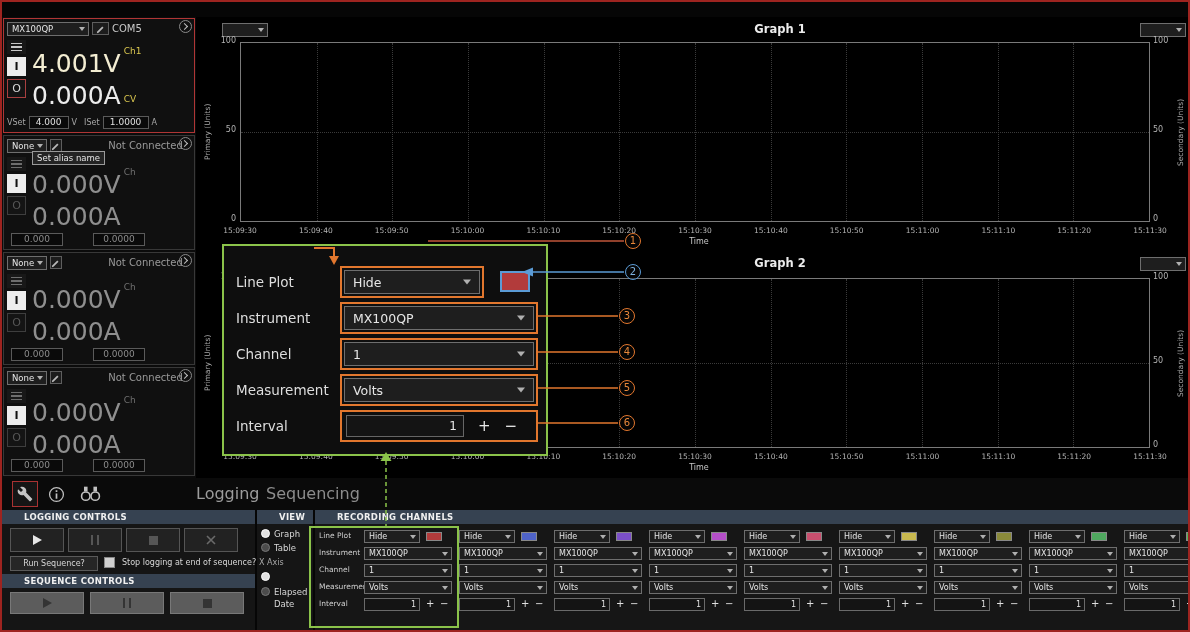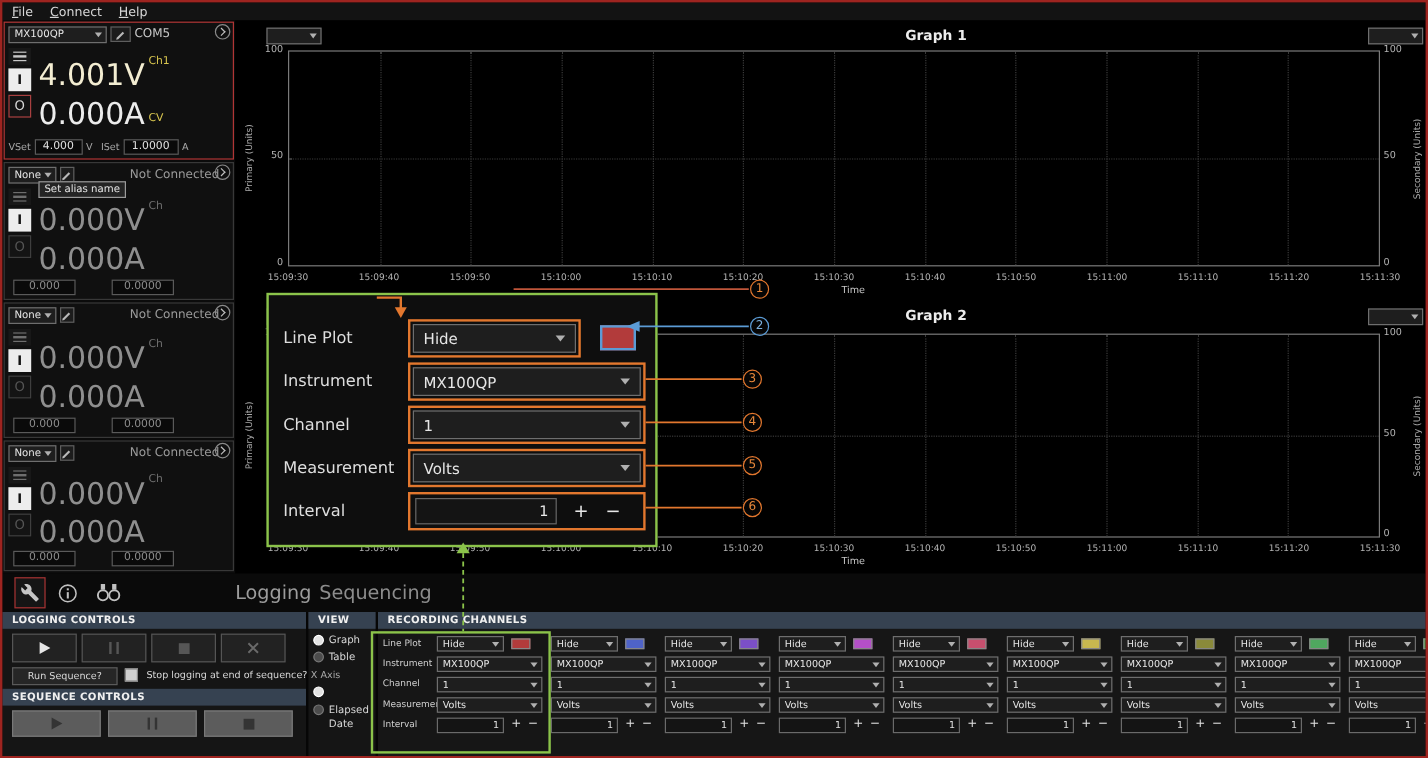--- a/index.html
+++ b/index.html
@@ -54,32 +54,32 @@
   .g-dd { position:absolute; width:46px; }
   .plot { position:absolute; left:44px; width:910px; border:1px solid #7a7a7a; background:#000; }
   .vgrid { position:absolute; top:0; bottom:0; width:0; border-left:1px dotted #3a3a3a; }
   .hgrid { position:absolute; left:0; right:0; top:50%; height:0; border-top:1px dotted #3a3a3a; }
   .ytick { position:absolute; font-size:8px; color:#b4b4b4; }
   .yt-l { left:18px; width:22px; text-align:right; }
   .yt-r { left:957px; width:24px; text-align:left; }
   .ylab { position:absolute; width:13px; writing-mode:vertical-lr; transform:rotate(180deg); text-align:center; font-size:7.5px; color:#a8a8a8; }
   .xticks { position:absolute; left:44px; width:910px; height:10px; }
   .xtick { position:absolute; transform:translateX(-50%); font-size:7.5px; color:#b4b4b4; white-space:nowrap; top:0; }
-  .g-xlabel { position:absolute; left:60px; width:910px; text-align:center; font-size:8px; color:#c8c8c8; }
+  .g-xlabel { position:absolute; left:48px; width:910px; text-align:center; font-size:8px; color:#c8c8c8; }
 
   
   .tabbar { position:absolute; left:2px; top:478px; width:1186px; height:32px; background:#0a0a0a; }
   .wrench-box { position:absolute; left:10px; top:3px; width:26px; height:26px; background:#151515; border:1px solid #a83232; display:flex; align-items:center; justify-content:center; }
   .info-icon { position:absolute; left:46px; top:8px; }
   .binoc-icon { position:absolute; left:78px; top:7px; }
   .tab-label { position:absolute; top:6px; font-size:16px; }
 
   
   .sec-bg { position:absolute; background:#151515; }
-  .sec-hdr { position:absolute; height:14px; background:#364251; color:#f0f0f0; font-size:8.5px; font-weight:bold; letter-spacing:0.3px; line-height:14px; padding-left:8px; }
+  .sec-hdr { position:absolute; height:14px; background:#364251; color:#f0f0f0; font-size:8.5px; font-weight:bold; letter-spacing:0.3px; line-height:14px; padding-left:22px; }
   .ctl-btn { position:absolute; width:54px; height:24px; background:#222; border:1px solid #555; display:flex; align-items:center; justify-content:center; }
   .glyph-play { width:0; height:0; border-left:9px solid #e6e6e6; border-top:5.5px solid transparent; border-bottom:5.5px solid transparent; }
   .glyph-pause { width:8px; height:10px; border-left:2.5px solid #565656; border-right:2.5px solid #565656; }
   .glyph-stop { width:9px; height:9px; background:#565656; }
   .seq-btn { position:absolute; width:74px; height:22px; background:#5c5c5c; border:1px solid #787878; display:flex; align-items:center; justify-content:center; }
   .seq-btn .glyph-play { border-left-color:#343434; }
   .seq-btn .glyph-pause { border-left-color:#343434; border-right-color:#343434; }
   .seq-btn .glyph-stop { background:#343434; }
   .small-btn { position:absolute; background:#262626; border:1px solid #5a5a5a; color:#d8d8d8; font-size:8px; display:flex; align-items:center; justify-content:center; }
   .checkbox { position:absolute; width:11px; height:11px; background:#d0d0d0; border:1px solid #888; }
@@ -117,25 +117,20 @@
   
   .green-box { position:absolute; left:309px; top:526px; width:150px; height:102px; border:2px solid #8bc34a; z-index:45; pointer-events:none; }
   .ann-layer { position:absolute; inset:0; z-index:50; pointer-events:none; }
   .ann-circle { position:absolute; width:16px; height:16px; border:1.5px solid #e2772e; border-radius:50%; color:#e8883a; font-size:10px; text-align:center; line-height:13px; background:rgba(10,10,10,0.55); z-index:55; pointer-events:none; }
 </style>
 </head>
 <body>
 
 <div class="screen">
 
-  <div class="menubar">
-    <span class="menu-item">File</span>
-    <span class="menu-item">Connect</span>
-    <span class="menu-item">Help</span>
-  </div>
 
   <div class="sidebar">
 
     <div class="panel panel-active" style="top:1px;height:115px;">
       <div class="p-top">
         <div class="dd dd-sm" style="width:82px;">
             <span>MX100QP</span>
           </div>
         <div class="icon-btn">
           <svg width="10" height="10" viewBox="0 0 12 12">

